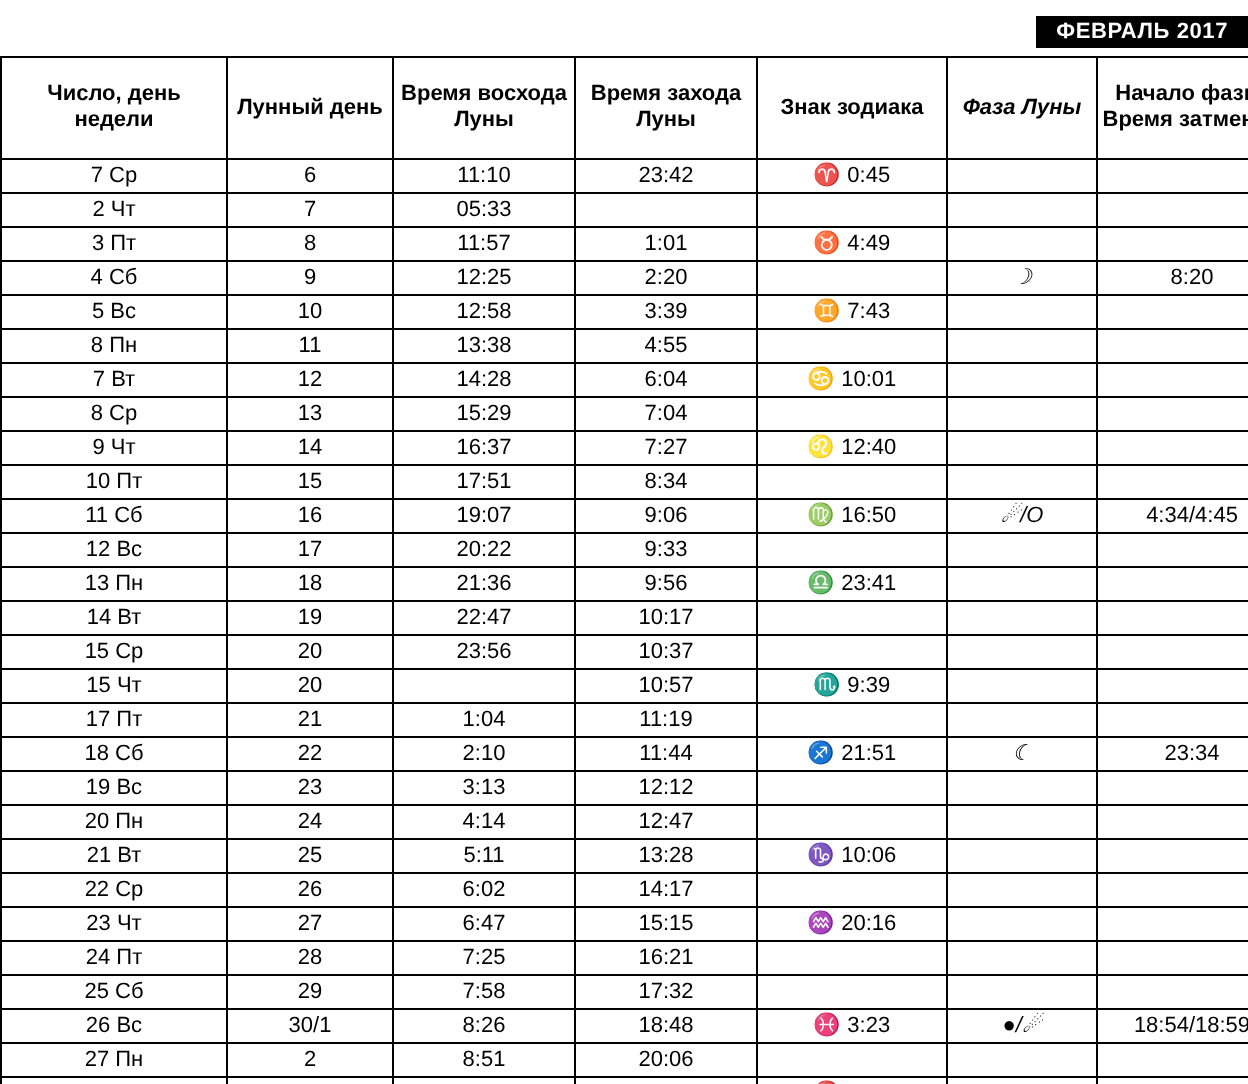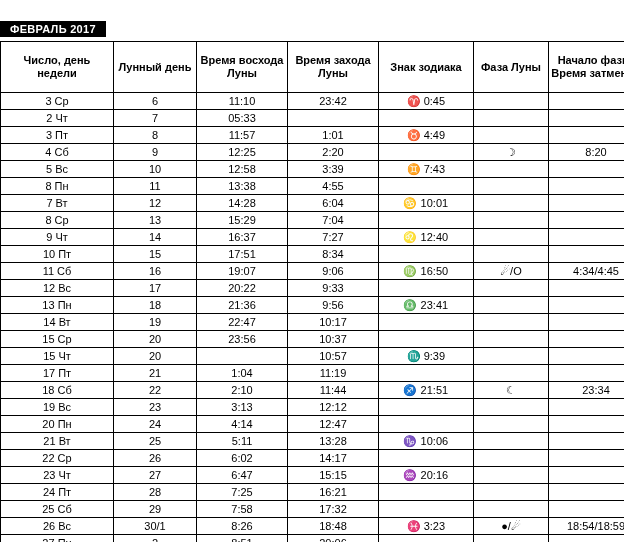--- a/index.html
+++ b/index.html
@@ -14,22 +14,22 @@
   #page {
     width: 624px;
     height: 542px;
     position: relative;
     background: #ffffff;
     box-sizing: border-box;
     overflow: hidden;
   }
   .title-bar {
     width: 100%;
-    text-align: left;
-    padding-top: 19px;
+    text-align: right;
+    padding-top: 6px;
     padding-bottom: 2px;
   }
   .title-chip {
     display: inline-block;
     background: #000000;
     color: #ffffff;
     font-family: "Liberation Sans", sans-serif;
     font-weight: bold;
     font-size: 11px;
     letter-spacing: 0.3px;
@@ -58,21 +58,21 @@
   table.cal td {
     font-size: 11px;
     height: 16px;
     line-height: 15px;
   }
   .col-date   { width: 108px; }
   .col-lunar  { width:  78px; }
   .col-rise   { width:  86px; }
   .col-set    { width:  86px; }
   .col-zodiac { width:  90px; margin-left: 44px; }
-  .col-phase  { width:  70px; }
+  .col-phase  { width:  70px; font-style: italic; }
   .col-start  { width:  90px; }
 
   .zodiac-cell {
     font-family: "DejaVu Sans", sans-serif;
     font-size: 11px;
   }
   .phase-cell {
     font-family: "DejaVu Sans", sans-serif;
     font-size: 12px;
   }
@@ -93,21 +93,21 @@
         <th class="col-lunar">Лунный день</th>
         <th class="col-rise">Время восхода Луны</th>
         <th class="col-set">Время захода Луны</th>
         <th class="col-zodiac">Знак зодиака</th>
         <th class="col-phase">Фаза Луны</th>
         <th class="col-start">Начало фазы. Время затмений</th>
       </tr>
     </thead>
     <tbody id="tbody">
         <tr>
-          <td class="col-date">3 Ср</td>
+          <td class="col-date">7 Ср</td>
           <td class="col-lunar">6</td>
           <td class="col-rise">11:10</td>
           <td class="col-set">23:42</td>
           <td class="col-zodiac zodiac-cell">♈ 0:45</td>
           <td class="col-phase phase-cell"></td>
           <td class="col-start"></td>
         </tr>
         <tr>
           <td class="col-date">2 Чт</td>
           <td class="col-lunar">7</td>

